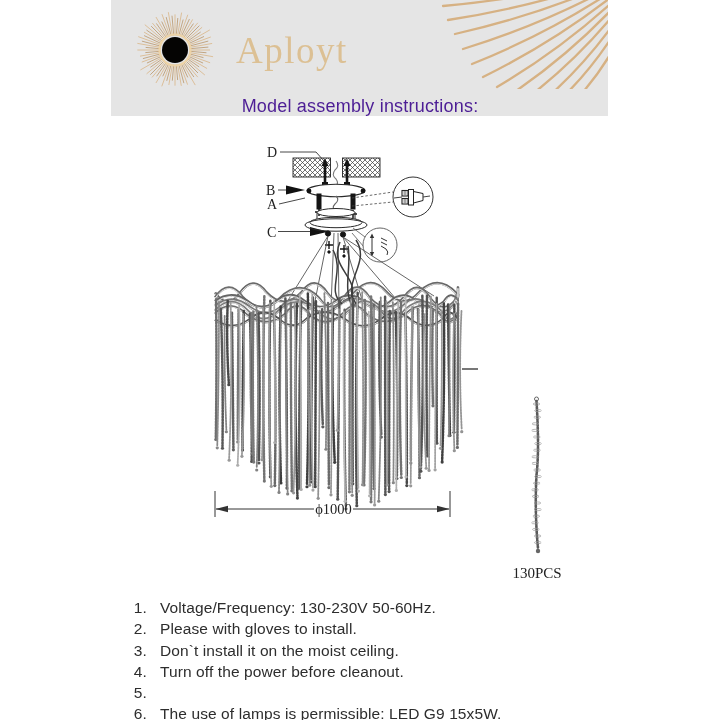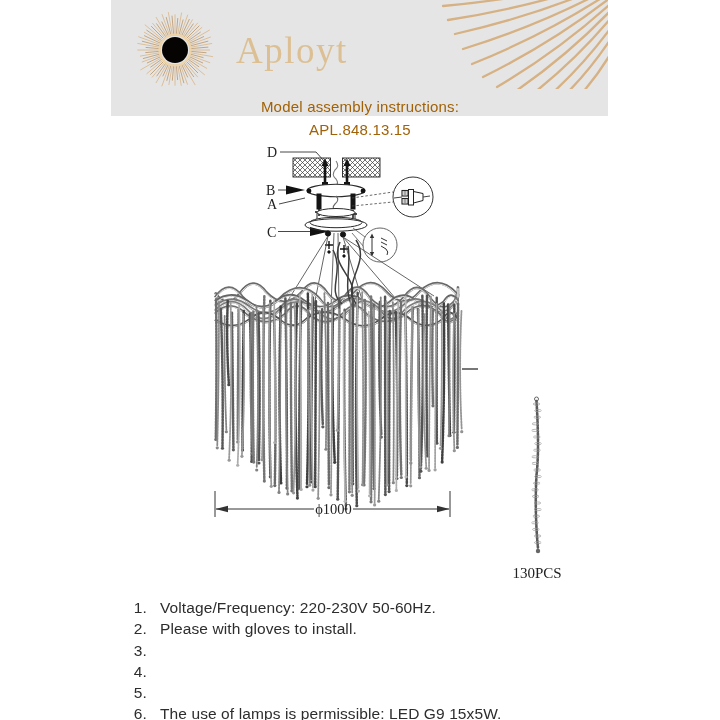--- a/index.html
+++ b/index.html
@@ -7,21 +7,21 @@
     width:720px;height:720px;position:relative;background:#ffffff;overflow:hidden;
     font-family:"Liberation Sans", sans-serif;
   }
   .banner{
     position:absolute;left:111px;top:0;width:497px;height:116px;
     background:#e5e5e5;overflow:hidden;
   }
   .banner svg{position:absolute;left:0;top:0;}
   .title-wrap{
     position:absolute;left:0;top:95px;width:720px;text-align:center;
-    color:#a16207;font-size:15px;line-height:23px;font-weight:500;letter-spacing:.2px;
+    color:#4c1d95;font-size:18px;line-height:23px;font-weight:500;letter-spacing:.2px;
   }
   .diagram{position:absolute;left:150px;top:140px;width:460px;height:455px;}
   .inst{
     position:absolute;left:129px;top:597px;width:540px;
     color:#2d2d2d;font-size:15.5px;line-height:21.3px;font-weight:500;letter-spacing:.1px;
   }
   .inst-row{display:flex;}
   .inst-row .num{width:18px;text-align:right;flex:0 0 auto;}
   .inst-row .txt{margin-left:13px;}
   text.serif{font-family:"Liberation Serif","DejaVu Serif",serif;fill:#222;}
@@ -120,21 +120,20 @@
         <path d="M519.8 -1.5 Q 484.4 54.75 437 97" fill="none" stroke="#d6b183" stroke-width="2.3" stroke-linecap="round"></path>
         <path d="M522 1 Q 494 55 454 95" fill="none" stroke="#d6b183" stroke-width="2.3" stroke-linecap="round"></path>
         <path d="M524.2 3.5 Q 504.1 54.75 472 92" fill="none" stroke="#d6b183" stroke-width="2.3" stroke-linecap="round"></path>
       </g>
     <text x="125" y="63" font-size="37" fill="#dcc094" letter-spacing="1.5" font-family="&quot;Liberation Serif&quot;,&quot;DejaVu Serif&quot;,serif">Aployt</text>
   </svg>
 </div>
 
 <div class="title-wrap">
   <div>Model assembly instructions:</div>
-  <div>APL.848.13.15</div>
 </div>
 
 <svg class="diagram" viewBox="150 140 460 455">
   <defs>
     <pattern id="hatch" width="5" height="5" patternUnits="userSpaceOnUse">
       <path d="M0 5 L5 0 M-1 1 L1 -1 M4 6 L6 4" stroke="#3a3a3a" stroke-width="0.7" fill="none"></path>
       <path d="M0 0 L5 5 M4 -1 L6 1 M-1 4 L1 6" stroke="#3a3a3a" stroke-width="0.7" fill="none"></path>
     </pattern>
   </defs>
 
@@ -477,31 +476,33 @@
       <ellipse cx="537.6438376757194" cy="536" rx="3.4" ry="1.1" fill="none" stroke="#9a9a9a" stroke-width="0.7"></ellipse>
       <ellipse cx="537.7409918508931" cy="542.6" rx="3.4" ry="1.1" fill="none" stroke="#9a9a9a" stroke-width="0.7"></ellipse>
       <circle cx="538" cy="551" r="2.2" fill="#666"></circle>
     </g>
   <text x="537" y="578" class="serif" font-size="15" text-anchor="middle">130PCS</text>
 </svg>
 
 <div class="inst">
   <div class="inst-row">
     <span class="num">1.</span>
-    <span class="txt">Voltage/Frequency: 220-230V 50-60Hz.</span>
+    <span class="txt">Voltage/Frequency: 130-230V 50-60Hz.</span>
   </div>
   <div class="inst-row">
     <span class="num">2.</span>
     <span class="txt">Please with gloves to install.</span>
   </div>
   <div class="inst-row">
     <span class="num">3.</span>
+    <span class="txt">Don`t install it on the moist ceiling.</span>
   </div>
   <div class="inst-row">
     <span class="num">4.</span>
+    <span class="txt">Turn off the power before cleanout.</span>
   </div>
   <div class="inst-row">
     <span class="num">5.</span>
   </div>
   <div class="inst-row">
     <span class="num">6.</span>
     <span class="txt">The use of lamps is permissible: LED G9 15x5W.</span>
   </div>
 </div>
 

